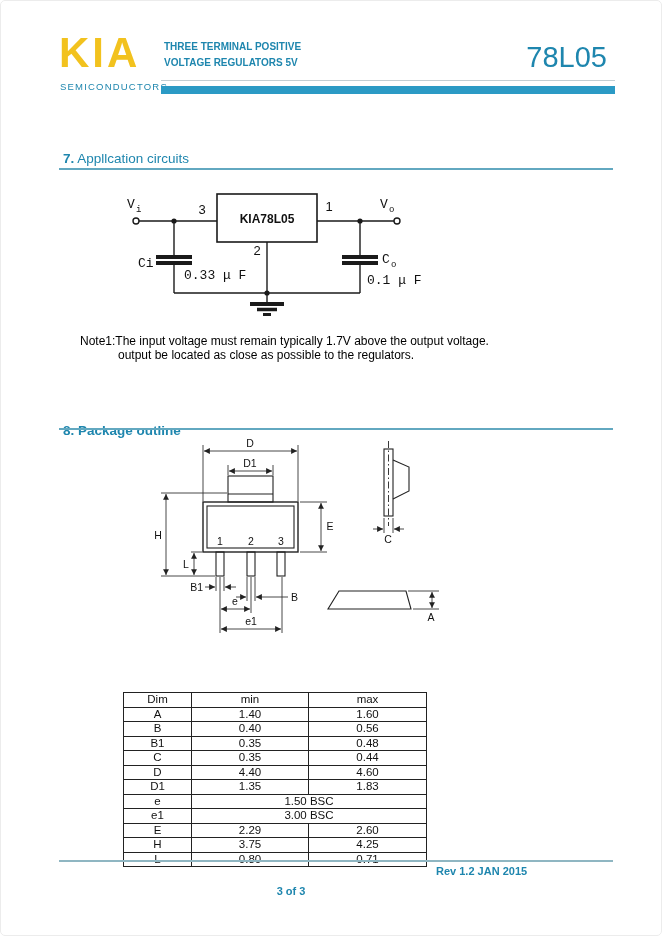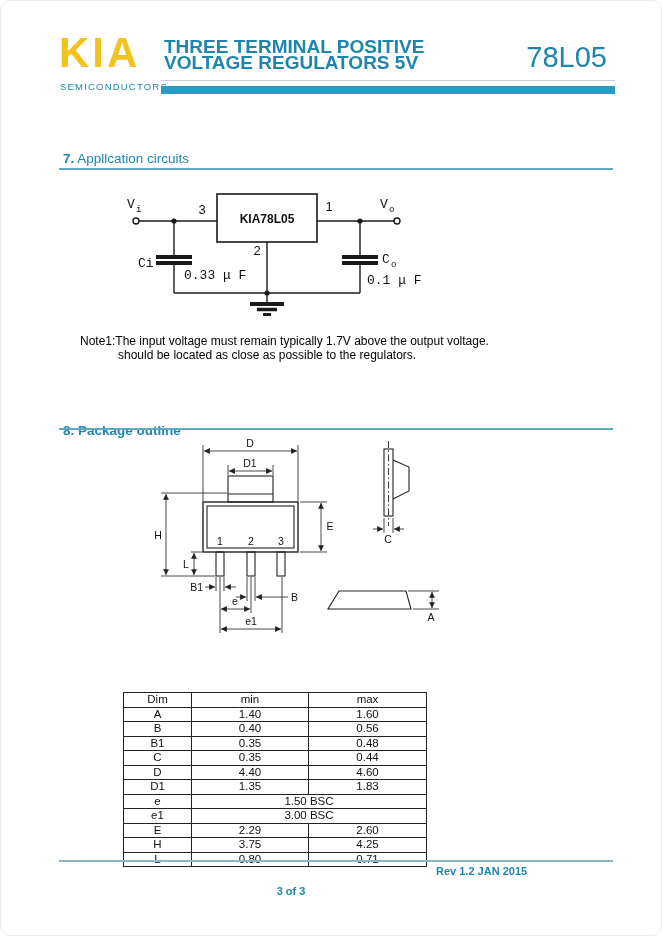--- a/index.html
+++ b/index.html
@@ -1,23 +1,23 @@
 <!DOCTYPE html>
 <html style="--teal: #1e86ae; --bar: #2b9ac5; --yellow: #f2c21e;"><head>
 <meta charset="utf-8">
 <style>
   html,body{margin:0;padding:0;background:#fff;}
   .page{
     position:relative;width:662px;height:936px;background:#fff;overflow:hidden;
-    font-family:"Liberation Sans",sans-serif;box-sizing:border-box;border:1px solid #ececec;border-radius:10px;
+    font-family:"Liberation Sans",sans-serif;box-sizing:border-box;border:1px solid #ececec;border-radius:5px;
   }
   
   .logo-text{position:absolute;left:58px;top:30px;font-size:42px;font-weight:bold;letter-spacing:3px;color:var(--yellow,#f2c21e);line-height:44px;}
   .logo-sub{position:absolute;left:59px;top:80px;font-size:9.5px;letter-spacing:1.2px;color:var(--teal,#1e86ae);}
-  .header-title{position:absolute;left:163px;top:38px;font-size:19px;font-weight:bold;color:var(--teal,#1e86ae);line-height:15.5px;}
+  .header-title{position:absolute;left:163px;top:38px;font-size:10px;font-weight:bold;color:var(--teal,#1e86ae);line-height:15.5px;}
   .part-number{position:absolute;right:54px;top:40px;font-size:29px;color:var(--teal,#1e86ae);}
   .header-thinline{position:absolute;left:160px;top:79px;width:454px;height:1px;background:#c2ced3;}
   .header-bar{position:absolute;left:160px;top:85px;width:454px;height:8px;background:var(--bar,#2b9ac5);}
   
   .sec-title{position:absolute;left:62px;font-size:13.5px;color:var(--teal,#1e86ae);line-height:16px;}
   .sec-title .num-bold{font-weight:bold;}
   .sec-rule{position:absolute;left:58px;width:554px;height:2px;background:#62a8c0;}
   .sec7-title{top:150px;}  .sec7-rule{top:167px;}
   .sec8-title{top:422px;font-weight:bold;}  .sec8-rule{top:427px;}
   
@@ -103,21 +103,21 @@
       <text x="42" y="86" font-size="13">Ci</text>
       <text x="88" y="98" font-size="13">0.33 μ F</text>
       <text x="286" y="82" font-size="13">C</text>
       <text x="295" y="86" font-size="9">o</text>
       <text x="271" y="103" font-size="13">0.1 μ F</text>
     </g>
   </svg>
 
   <div class="notes">
     <div>Note1:The input voltage must remain typically 1.7V above the output voltage.</div>
-    <div class="note-indent">should be located as close as possible to the regulators.</div>
+    <div class="note-indent">output be located as close as possible to the regulators.</div>
   </div>
 
   <div class="sec-title sec8-title">
     <span>8.</span>
     <span>Package outline</span>
   </div>
   <div class="sec-rule sec8-rule"></div>
 
   <svg class="package-svg" width="310" height="217" viewBox="0 0 310 217">
     <defs>

